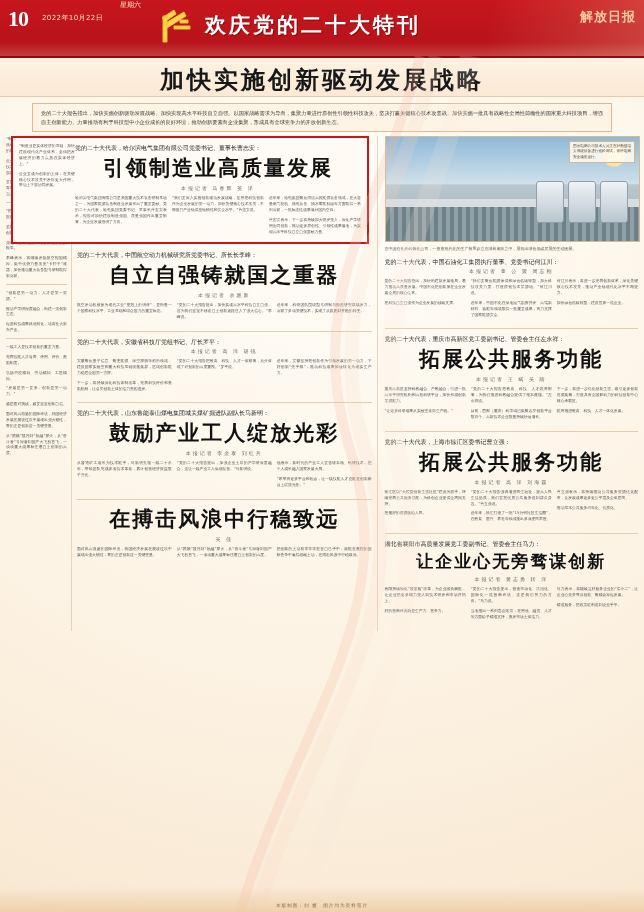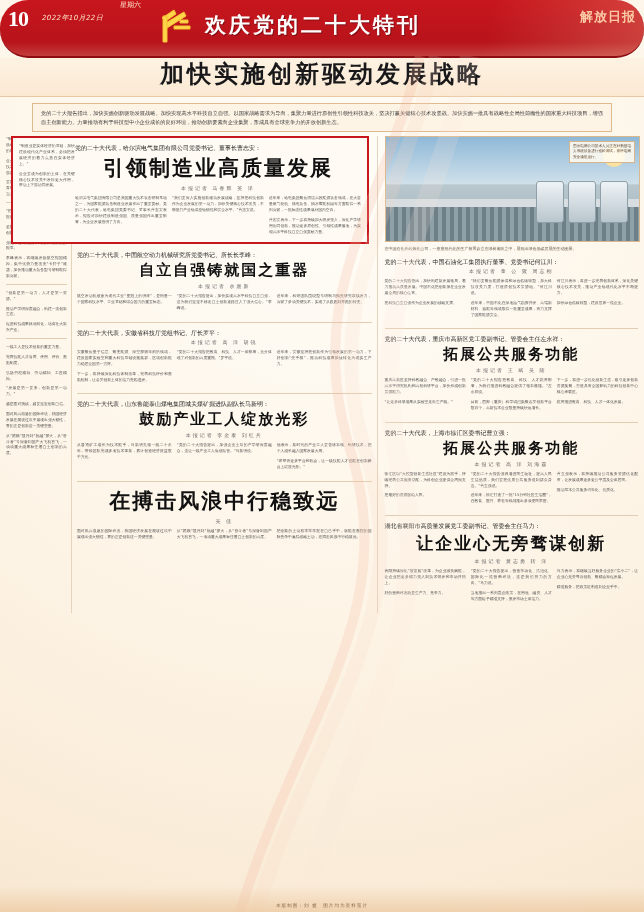--- a/index.html
+++ b/index.html
@@ -15,31 +15,30 @@
     background:
       radial-gradient(circle at 50% 20%, #fffdf8 0%, #fdf4e6 55%, #f8e8d2 100%);
     overflow:hidden;
   }
   
   .masthead{
     position:relative;height:56px;
     background:linear-gradient(180deg,#c8161d 0%,#b3121a 100%);
     border-bottom:2px solid #8d0d13;
     overflow:hidden;
-    border-radius:28px;
   }
   .page-num{
     position:absolute;left:8px;top:6px;
     color:#fff;font-size:22px;font-weight:bold;
     font-family:"Liberation Serif",serif;
     letter-spacing:-1px;
   }
   .mast-date{
     position:absolute;left:42px;top:13px;
-    color:#ffe3c8;font-size:7px;letter-spacing:.4px;font-style:italic;
+    color:#ffe3c8;font-size:7px;letter-spacing:.4px;
   }
   .mast-weekday{
     position:absolute;left:120px;top:0;
     color:#ffe3c8;font-size:7px;
   }
   .emblem{
     position:absolute;left:150px;top:2px;width:52px;height:52px;
   }
   .mast-title{
     position:absolute;left:205px;top:11px;
@@ -58,21 +57,21 @@
     position:absolute;left:0;bottom:0;width:644px;height:14px;
     background:linear-gradient(180deg,rgba(255,255,255,0) 0%, rgba(255,220,190,.22) 100%);
   }
   .mast-wave{
     position:absolute;right:0;top:0;width:260px;height:56px;
     background:linear-gradient(100deg,rgba(255,255,255,0) 40%,rgba(255,200,160,.25) 100%);
   }
   
   .banner{
     position:relative;height:38px;
-    display:flex;align-items:flex-start;justify-content:center;
+    display:flex;align-items:flex-end;justify-content:center;
     background:linear-gradient(180deg,#fdf2e2 0%,#fbe9d3 100%);
     border-bottom:1px solid #e8c9a4;
   }
   .banner h1{
     margin:0;font-size:24px;letter-spacing:3px;font-weight:bold;
     font-family:"Liberation Serif",serif;color:#18181a;
   }
   
   .body{
     position:relative;
@@ -101,21 +100,21 @@
     font-size:6px;color:#262626;line-height:1.5;margin:0 0 2px 0;
   }
   .headline{
     font-family:"Liberation Serif",serif;
     font-weight:bold;color:#111;
     letter-spacing:2px;
     margin:1px 0 3px 0;
     text-align:center;
   }
   .h-xl{font-size:21px;}
-  .h-lg{font-size:15px;}
+  .h-lg{font-size:21px;}
   .h-md{font-size:17px;font-family:Liberation Mono, monospace;}
   .byline{
     font-size:5px;color:#6a6a6a;text-align:center;letter-spacing:2px;
     margin:0 0 4px 0;
   }
   .rule{
     height:1px;background:#e3cdb2;margin:5px 0 5px 0;
   }
   .article{margin-bottom:7px;}
   .three-sub{display:flex;gap:5px;}

